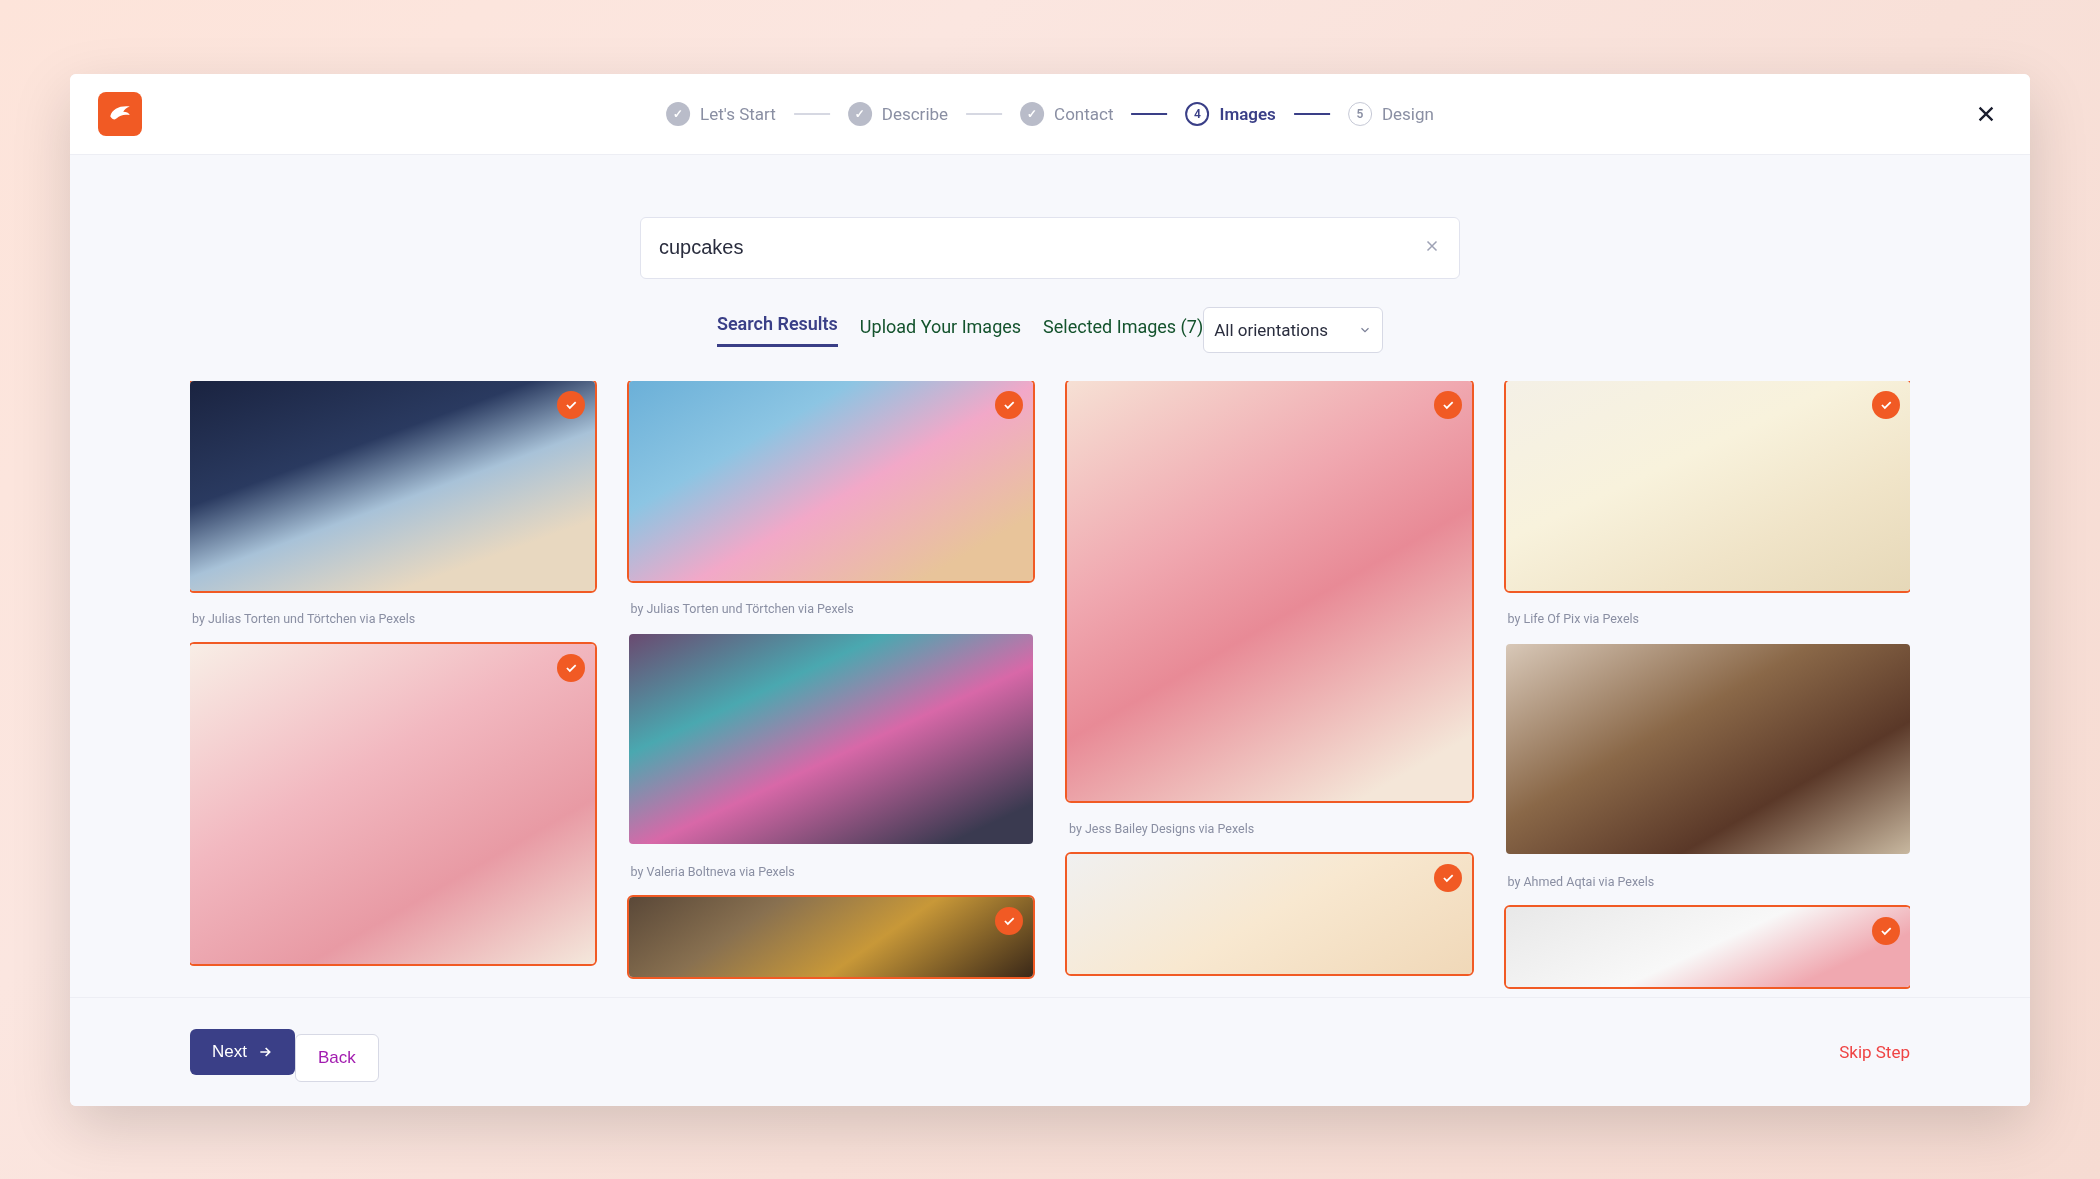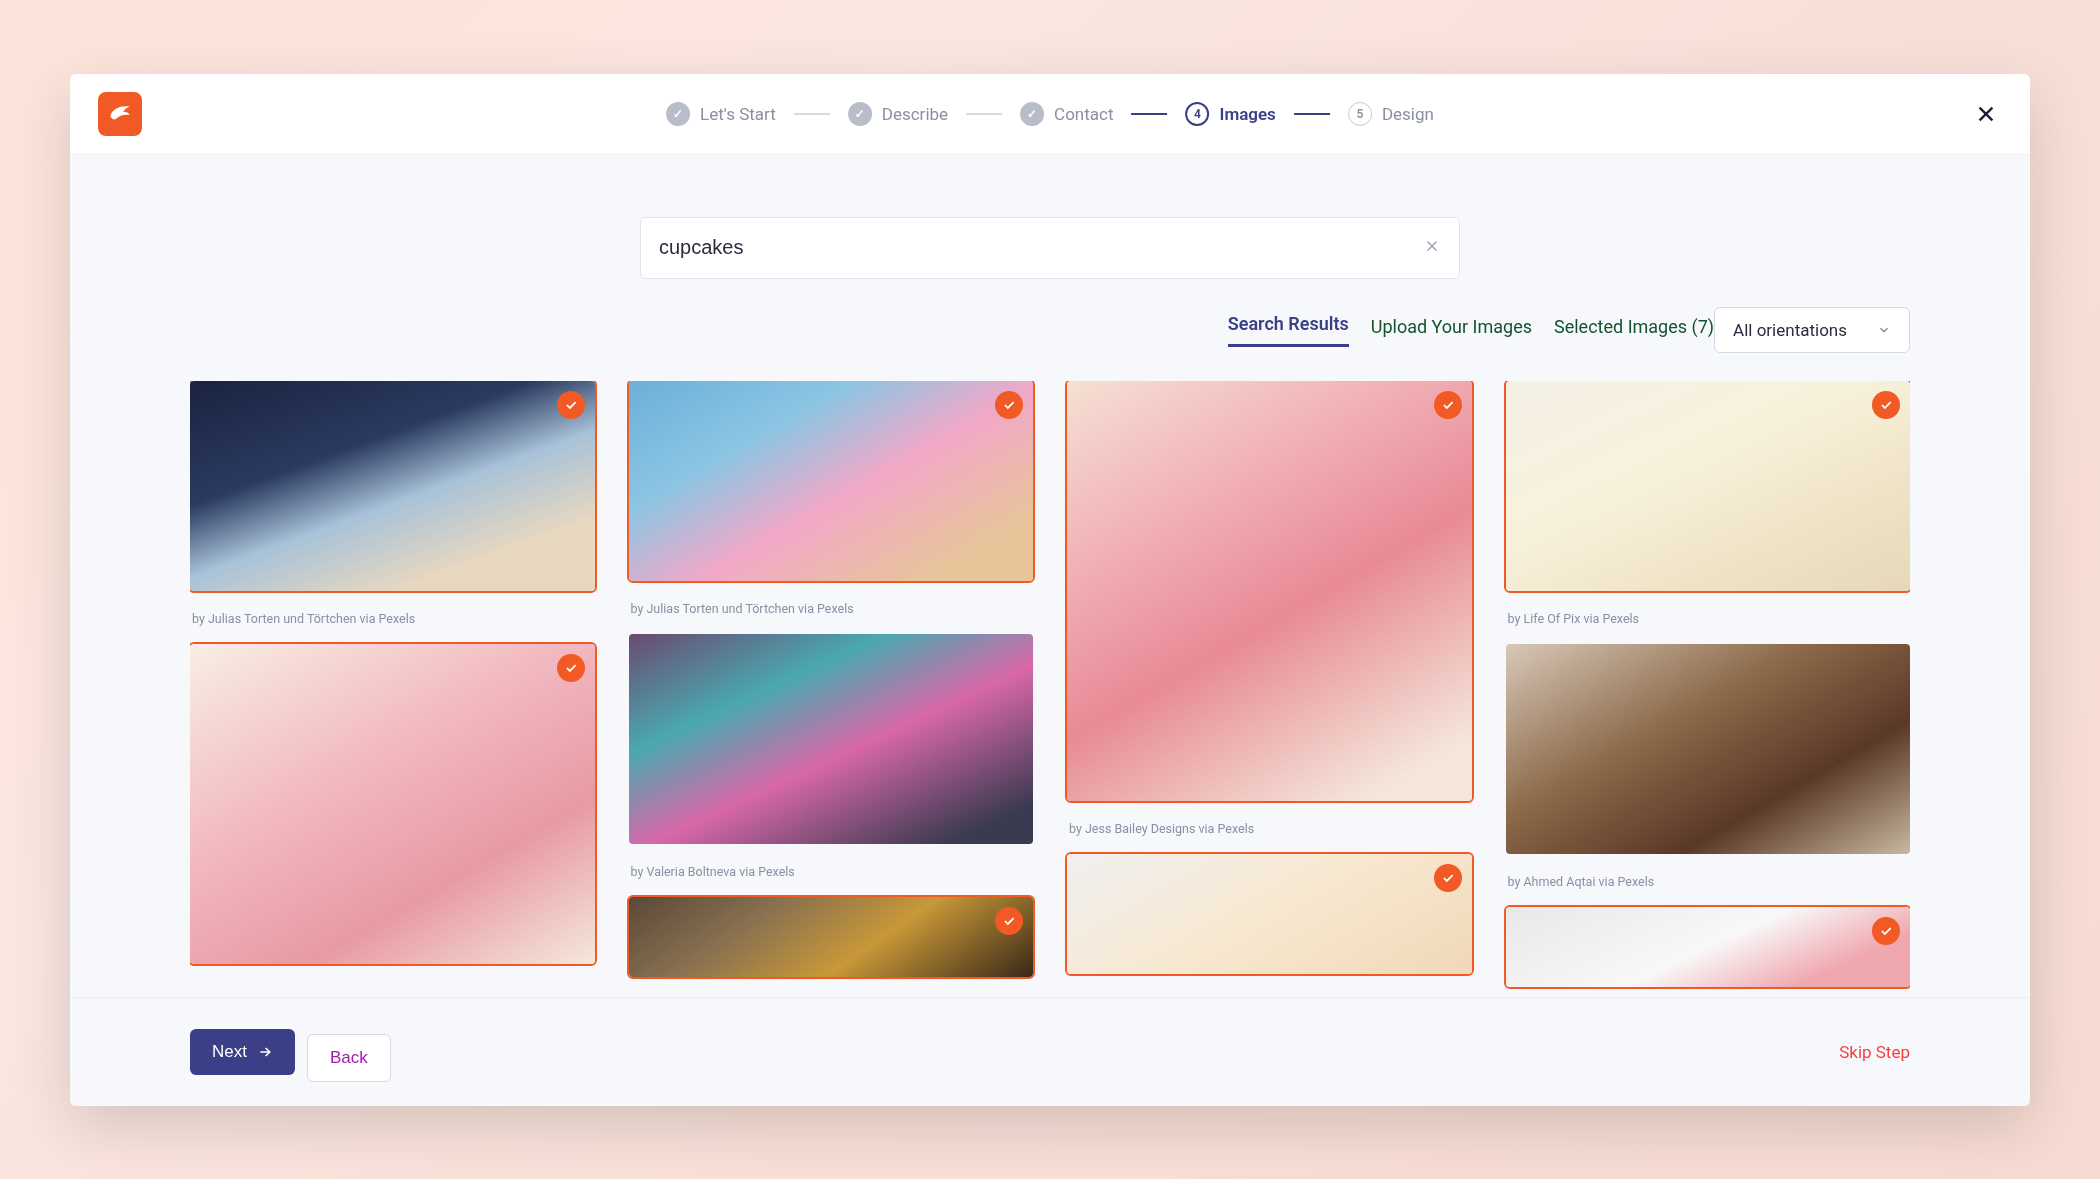--- a/index.html
+++ b/index.html
@@ -81,33 +81,33 @@
     width: 820px; max-width:100%;
     background:#fff; border:1px solid #e1e3ee; border-radius:6px;
     display:flex; align-items:center; padding:0 18px; height:62px;
   }
   .search input {
     flex:1; border:none; outline:none; font-size:20px; color:#2a2d3e; background:transparent;
   }
   .search .clear { color:#9ea2b5; cursor:pointer; }
   .search .clear svg{ width:18px; height:18px; stroke:#9ea2b5; stroke-width:2;}
   .tabs-row {
-    display:flex; align-items:center; justify-content:flex-end;
+    display:flex; align-items:center; justify-content:center;
     margin-bottom:28px;
   }
   .tabs { display:flex; gap:22px; align-items:flex-end;}
   .tab {
     font-size:18px; color:#14532d; padding-bottom:10px; cursor:pointer;
   }
   .tab.active {
     color:#3a3f87; font-weight:600; border-bottom:3px solid #3a3f87;
   }
   .orient-dd {
     background:#fff; border:1px solid #d7d9e5; border-radius:6px;
-    padding:12px 18px; font-size:17px; color:#2a2d3e;
+    padding:12px 10px; font-size:17px; color:#2a2d3e;
     display:flex; align-items:center; gap:30px; cursor:pointer;
   }
   .orient-dd svg{ width:14px; height:14px; stroke:#7a7f96; stroke-width:2;}
   
   .gallery {
     flex:1;
     display:flex; gap:34px;
     overflow:hidden;
     padding-bottom:10px;
   }
@@ -131,21 +131,21 @@
   }
   .check svg{ width:14px; height:14px; stroke:#fff; stroke-width:3; fill:none;}
   .credit {
     font-size:12.5px; color:#8a8fa3; padding:6px 2px 4px 2px;
     white-space:nowrap; overflow:hidden; text-overflow:ellipsis;
   }
   
   .footer {
     border-top:1px solid #edeef4;
     padding:24px 120px;
-    display:flex; align-items:center; gap:12px;
+    display:flex; align-items:center; gap:0;
     background:#f7f8fc;
   }
   .btn {
     border-radius:6px; font-size:17px; padding:13px 22px; cursor:pointer;
     display:flex; align-items:center; gap:10px; border:none;
   }
   .btn.primary { background:#3a3f87; color:#fff; }
   .btn.primary svg{ width:16px; height:16px; stroke:#fff; stroke-width:2.5;}
   .btn.secondary { background:#fff; color:#a21caf; border:1px solid #d7d9e5;margin-top:12px; }
   .skip { margin-left:auto; color:#ef4444; font-size:17px; cursor:pointer;}

